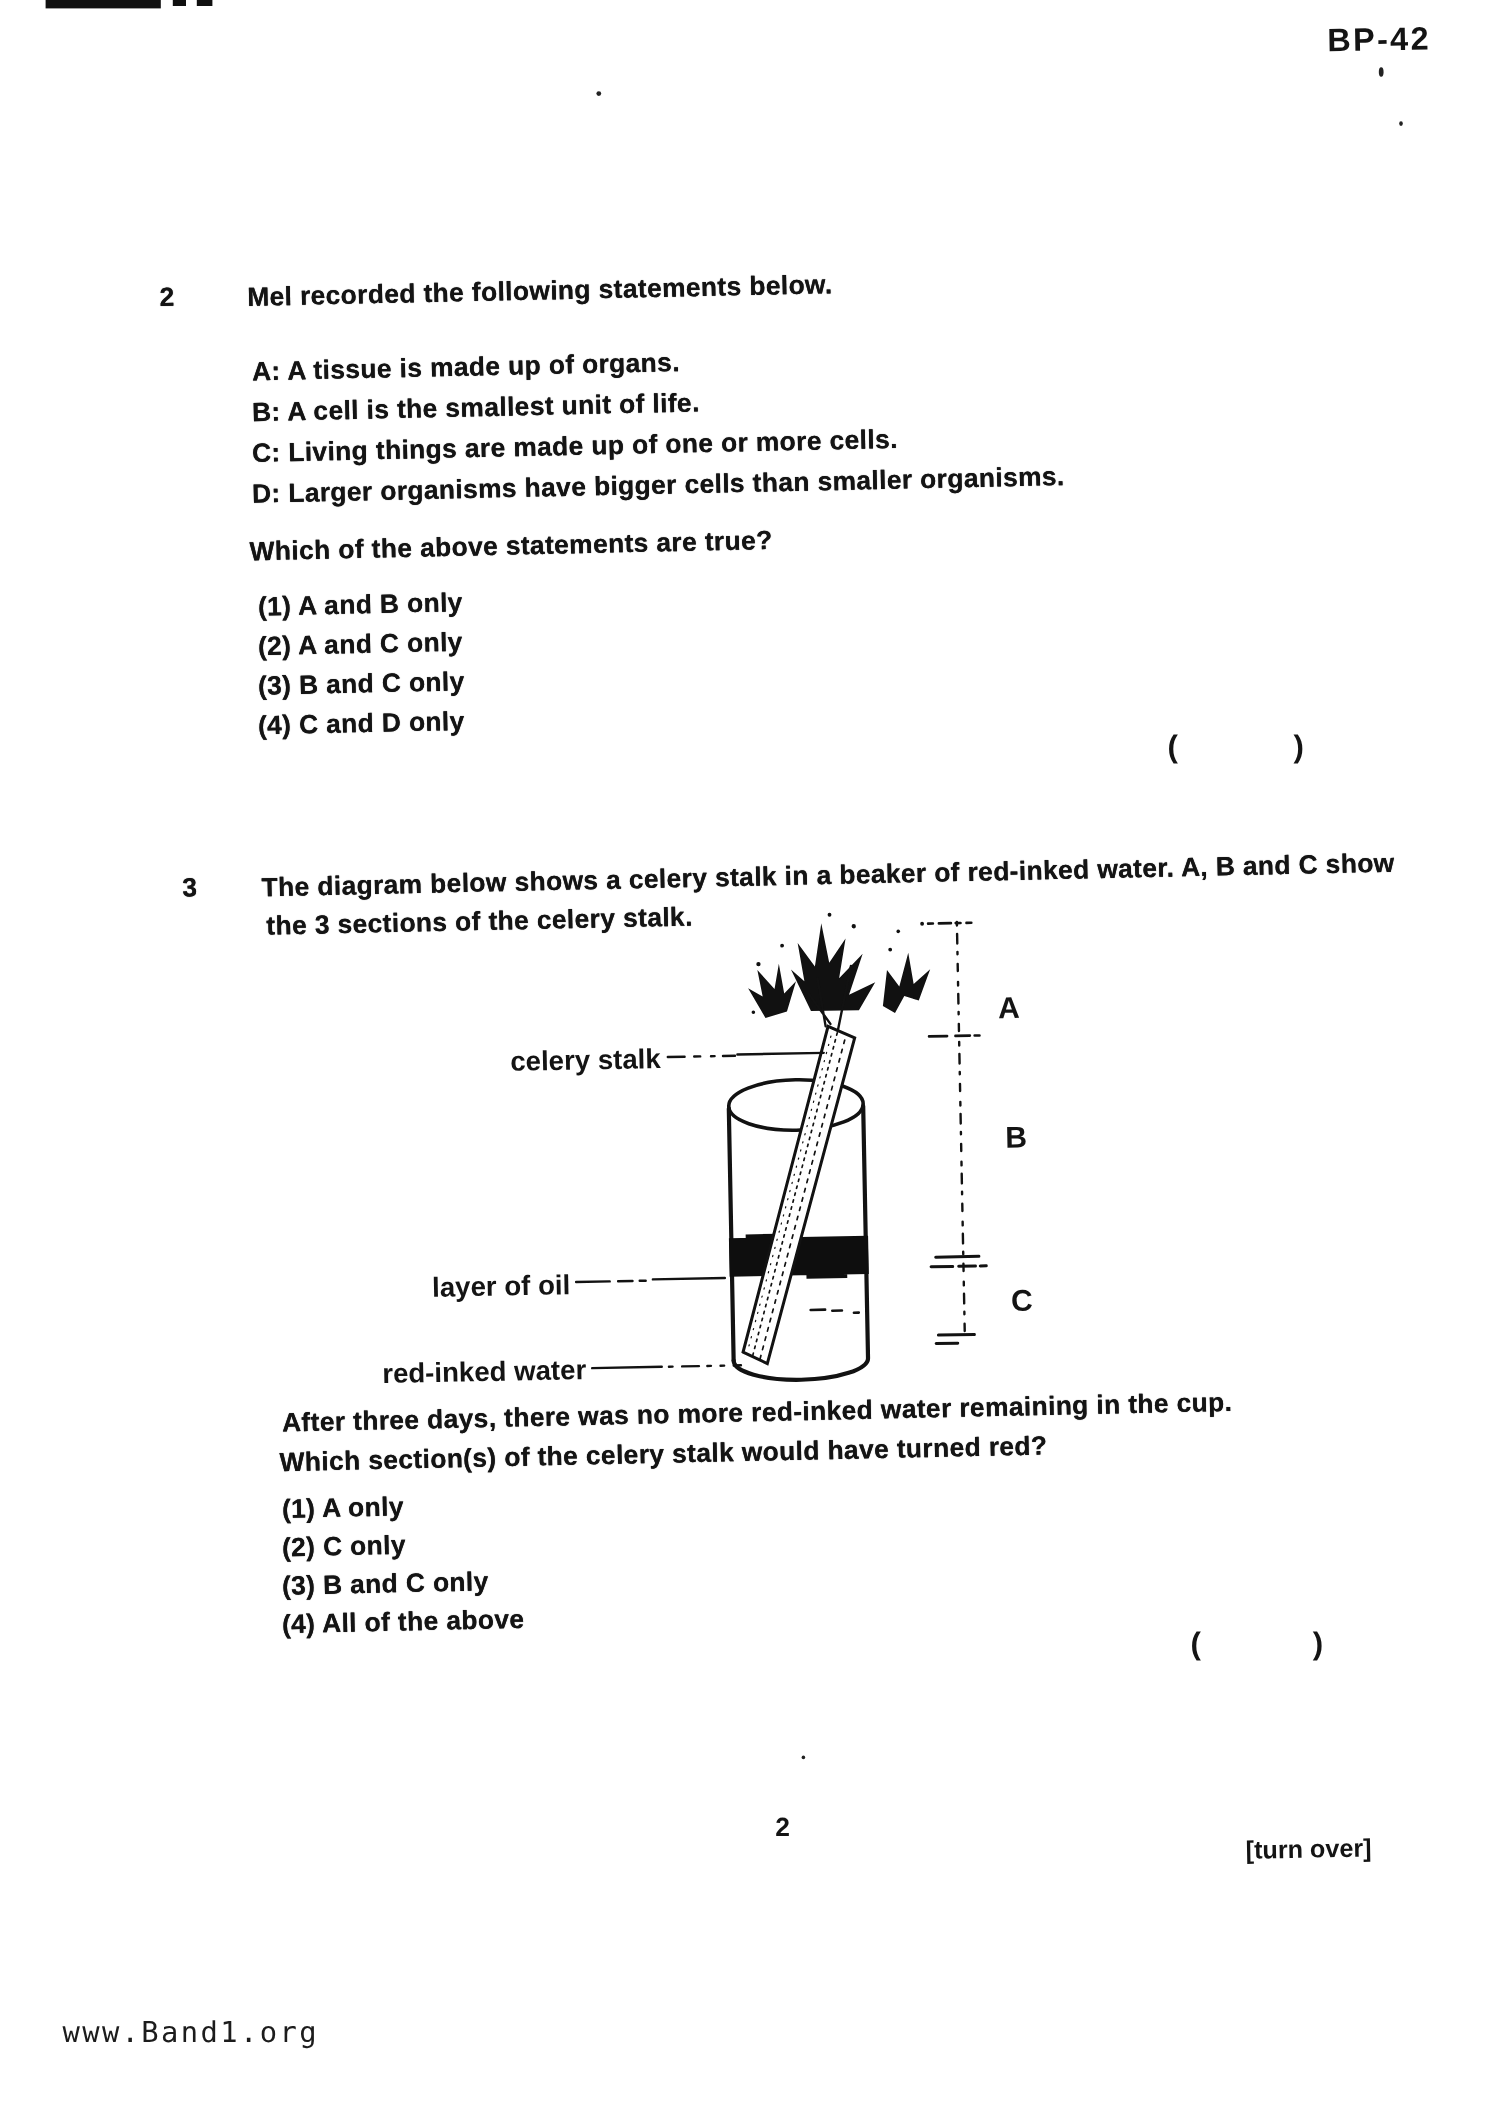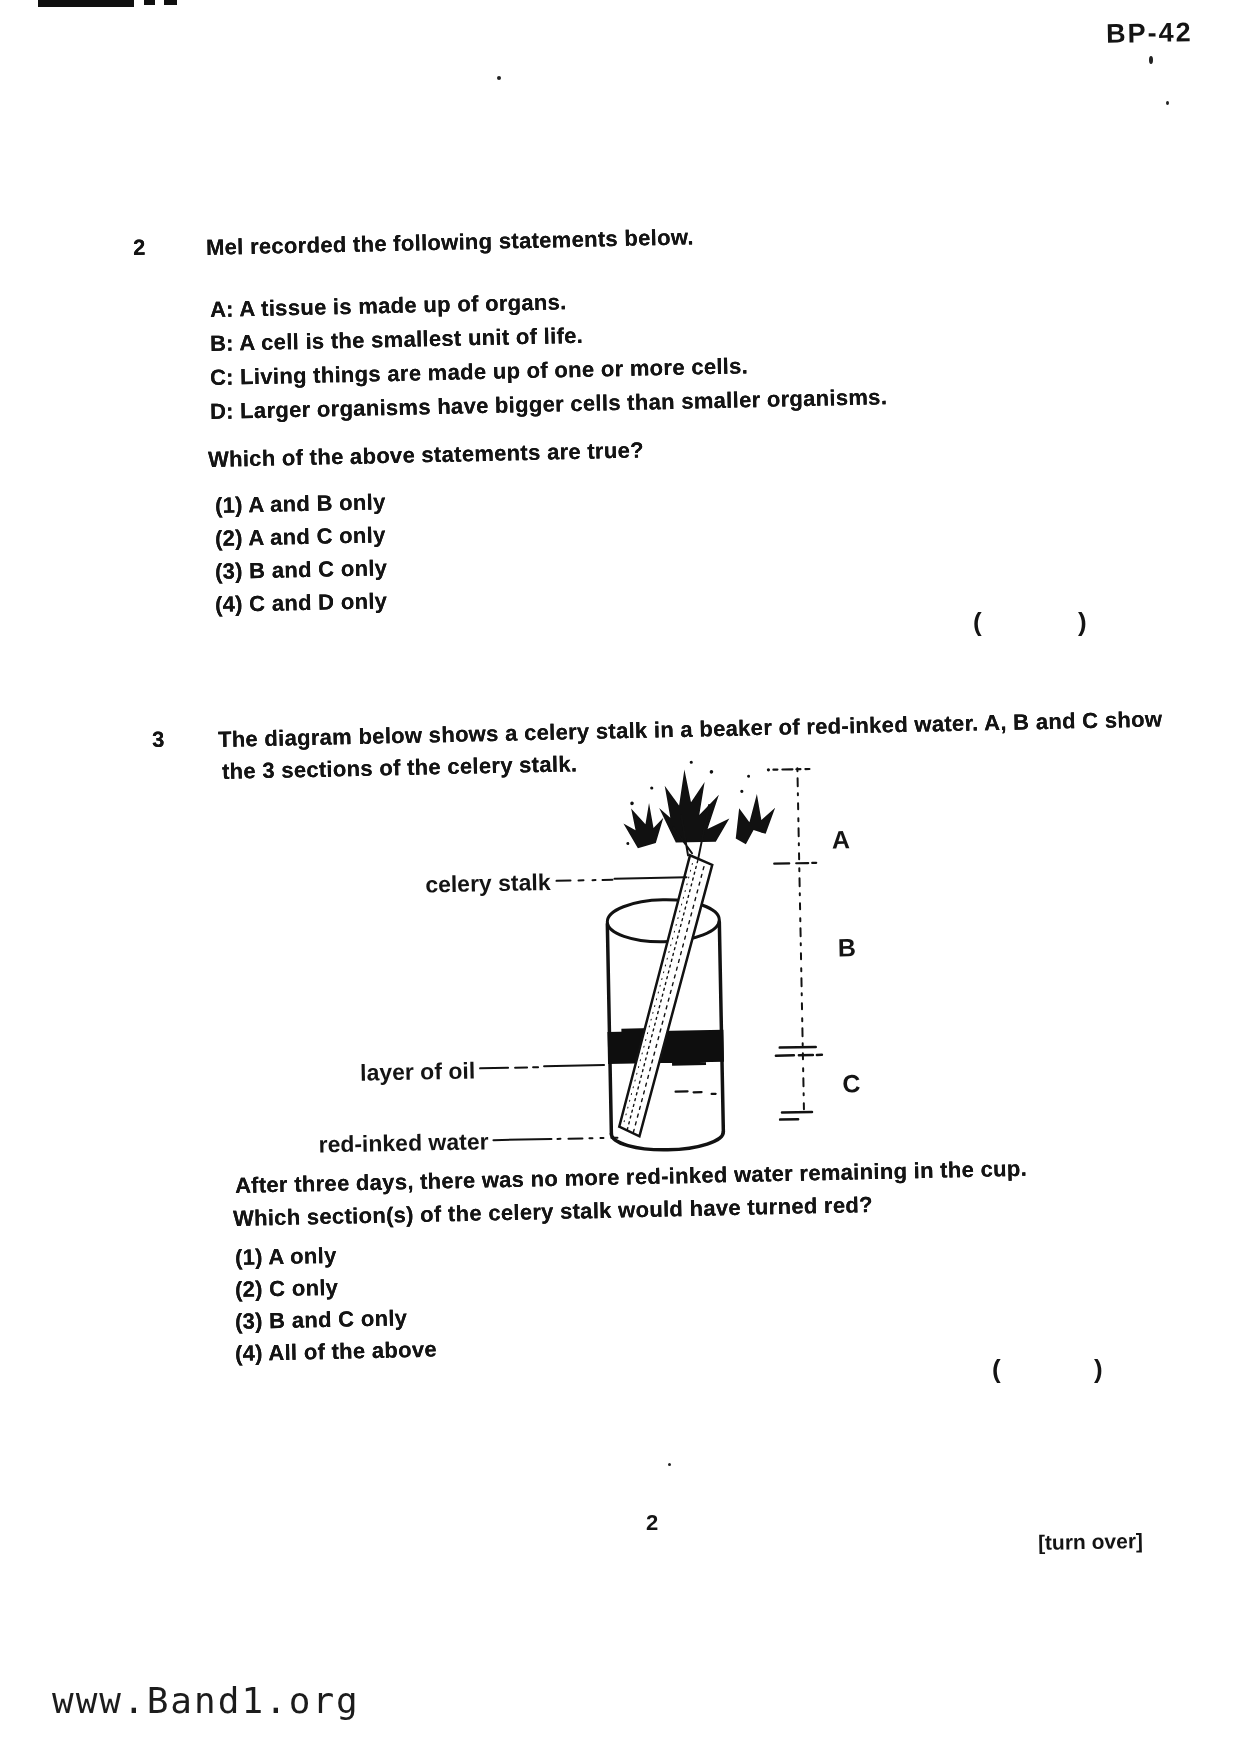--- a/index.html
+++ b/index.html
@@ -18,21 +18,21 @@
   .bracket{position:absolute;font-size:26px;font-weight:bold;height:32px;line-height:32px;}
   .artifact{position:absolute;background:#101010;}
   .speck{position:absolute;background:#222;border-radius:50%;}
   .doccode{
     position:absolute;left:1106px;top:18px;font-size:27px;font-weight:bold;
     letter-spacing:2px;transform:rotate(-1deg);
   }
   .footer-page{position:absolute;left:646px;top:1510px;font-size:22px;font-weight:bold;}
   .turnover{position:absolute;left:1038px;top:1530px;font-size:21px;font-weight:bold;transform:rotate(-1deg);}
   .watermark{
-    position:absolute;left:52px;top:1680px;font-size:36px;letter-spacing:2px;
+    position:absolute;left:52px;top:1680px;font-size:24px;letter-spacing:2px;
     font-family:"DejaVu Sans Mono","Liberation Mono",monospace;color:#1c1c1c;
   }
   svg .ink{stroke:#121212;fill:none;stroke-linecap:round;}
   svg text{font-family:"Liberation Sans",sans-serif;fill:#141414;}
   .diagram{position:absolute;left:290px;top:755px;transform:rotate(-1.1deg);transform-origin:0 50%;}
 </style>
 </head>
 <body>
 
 <div class="scan">

